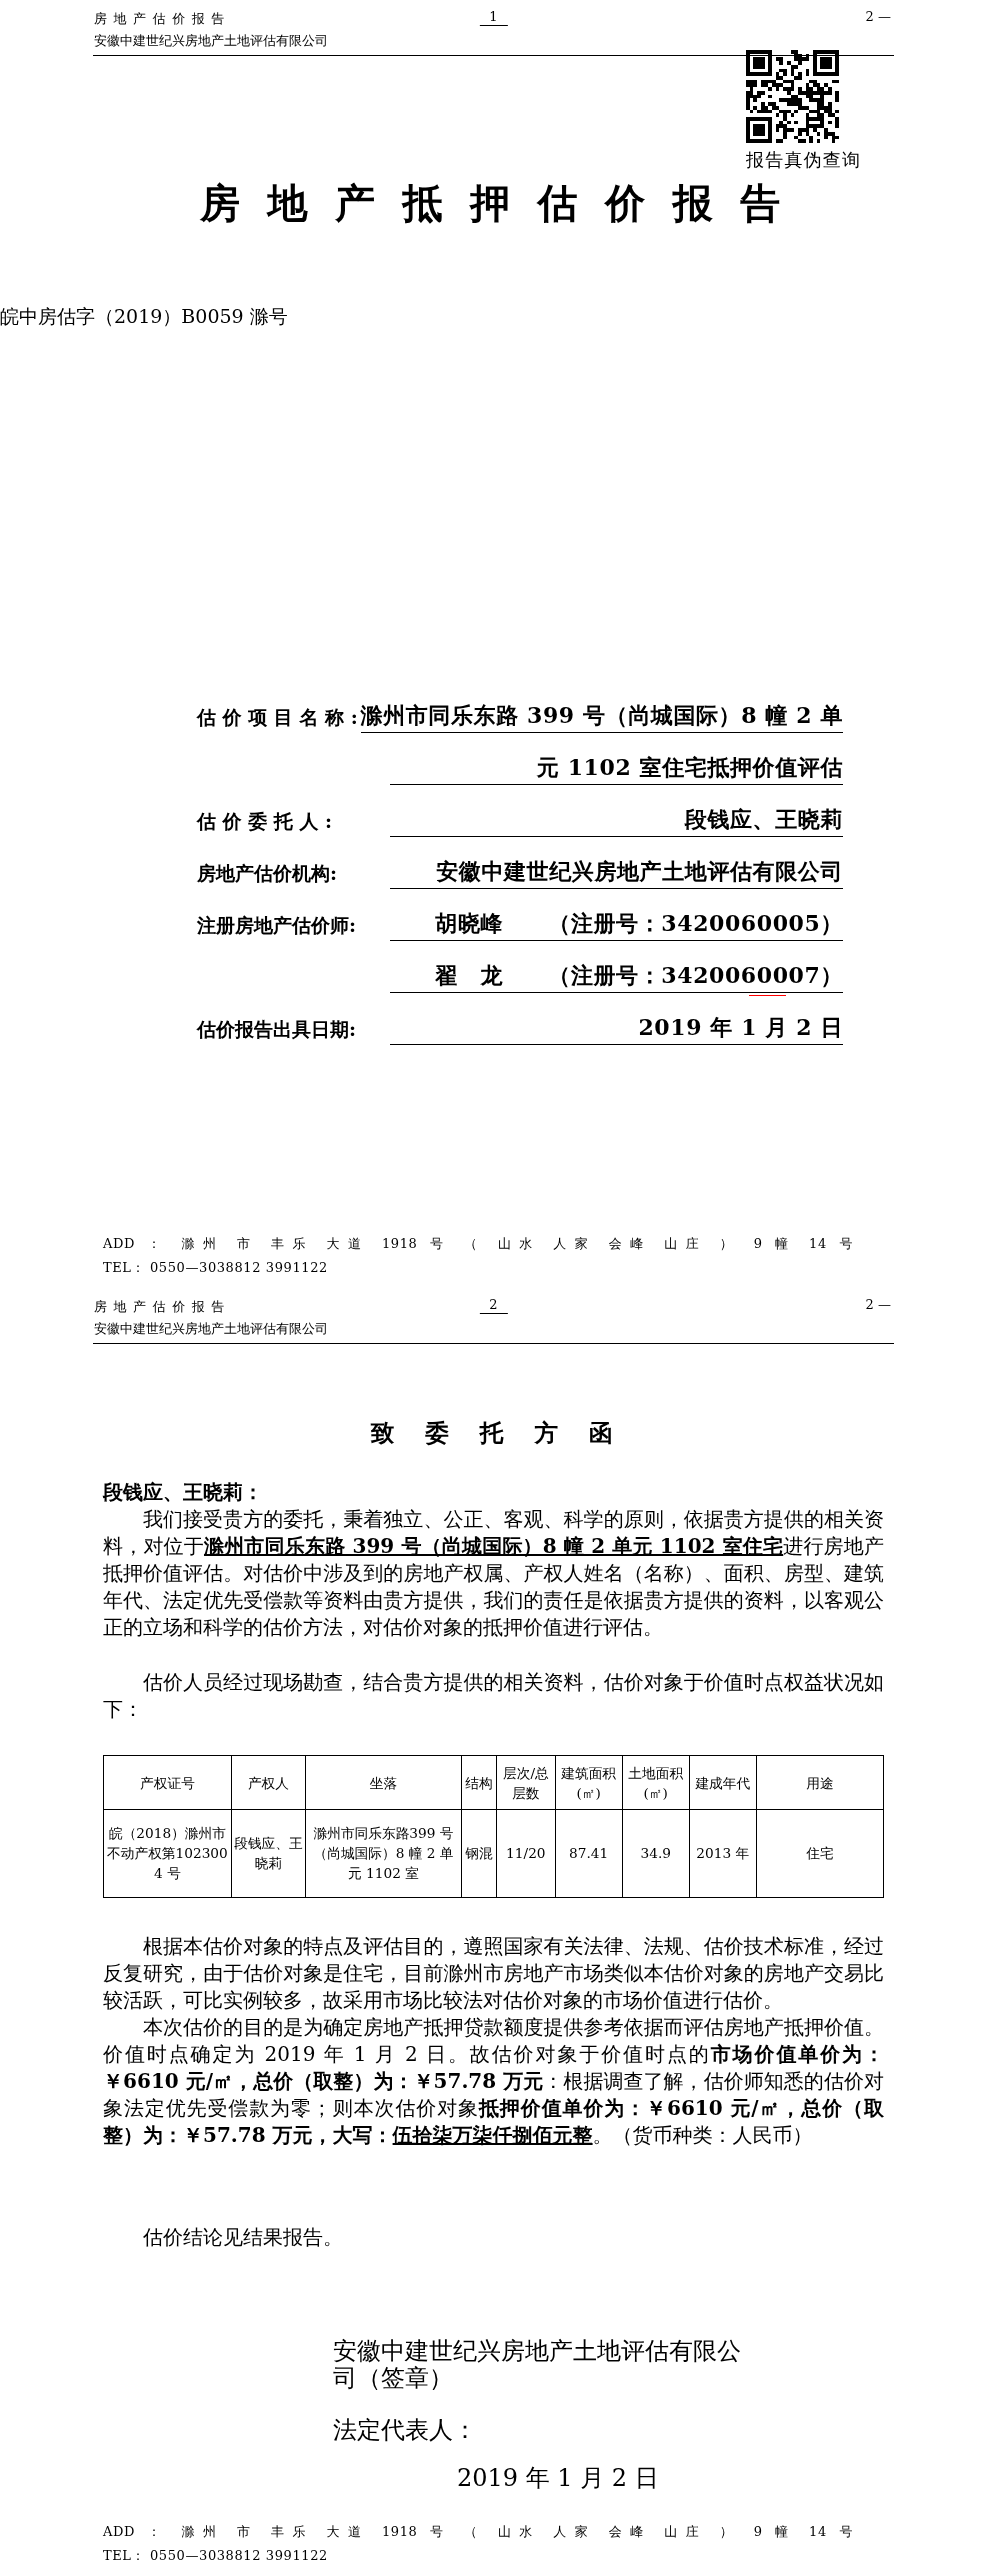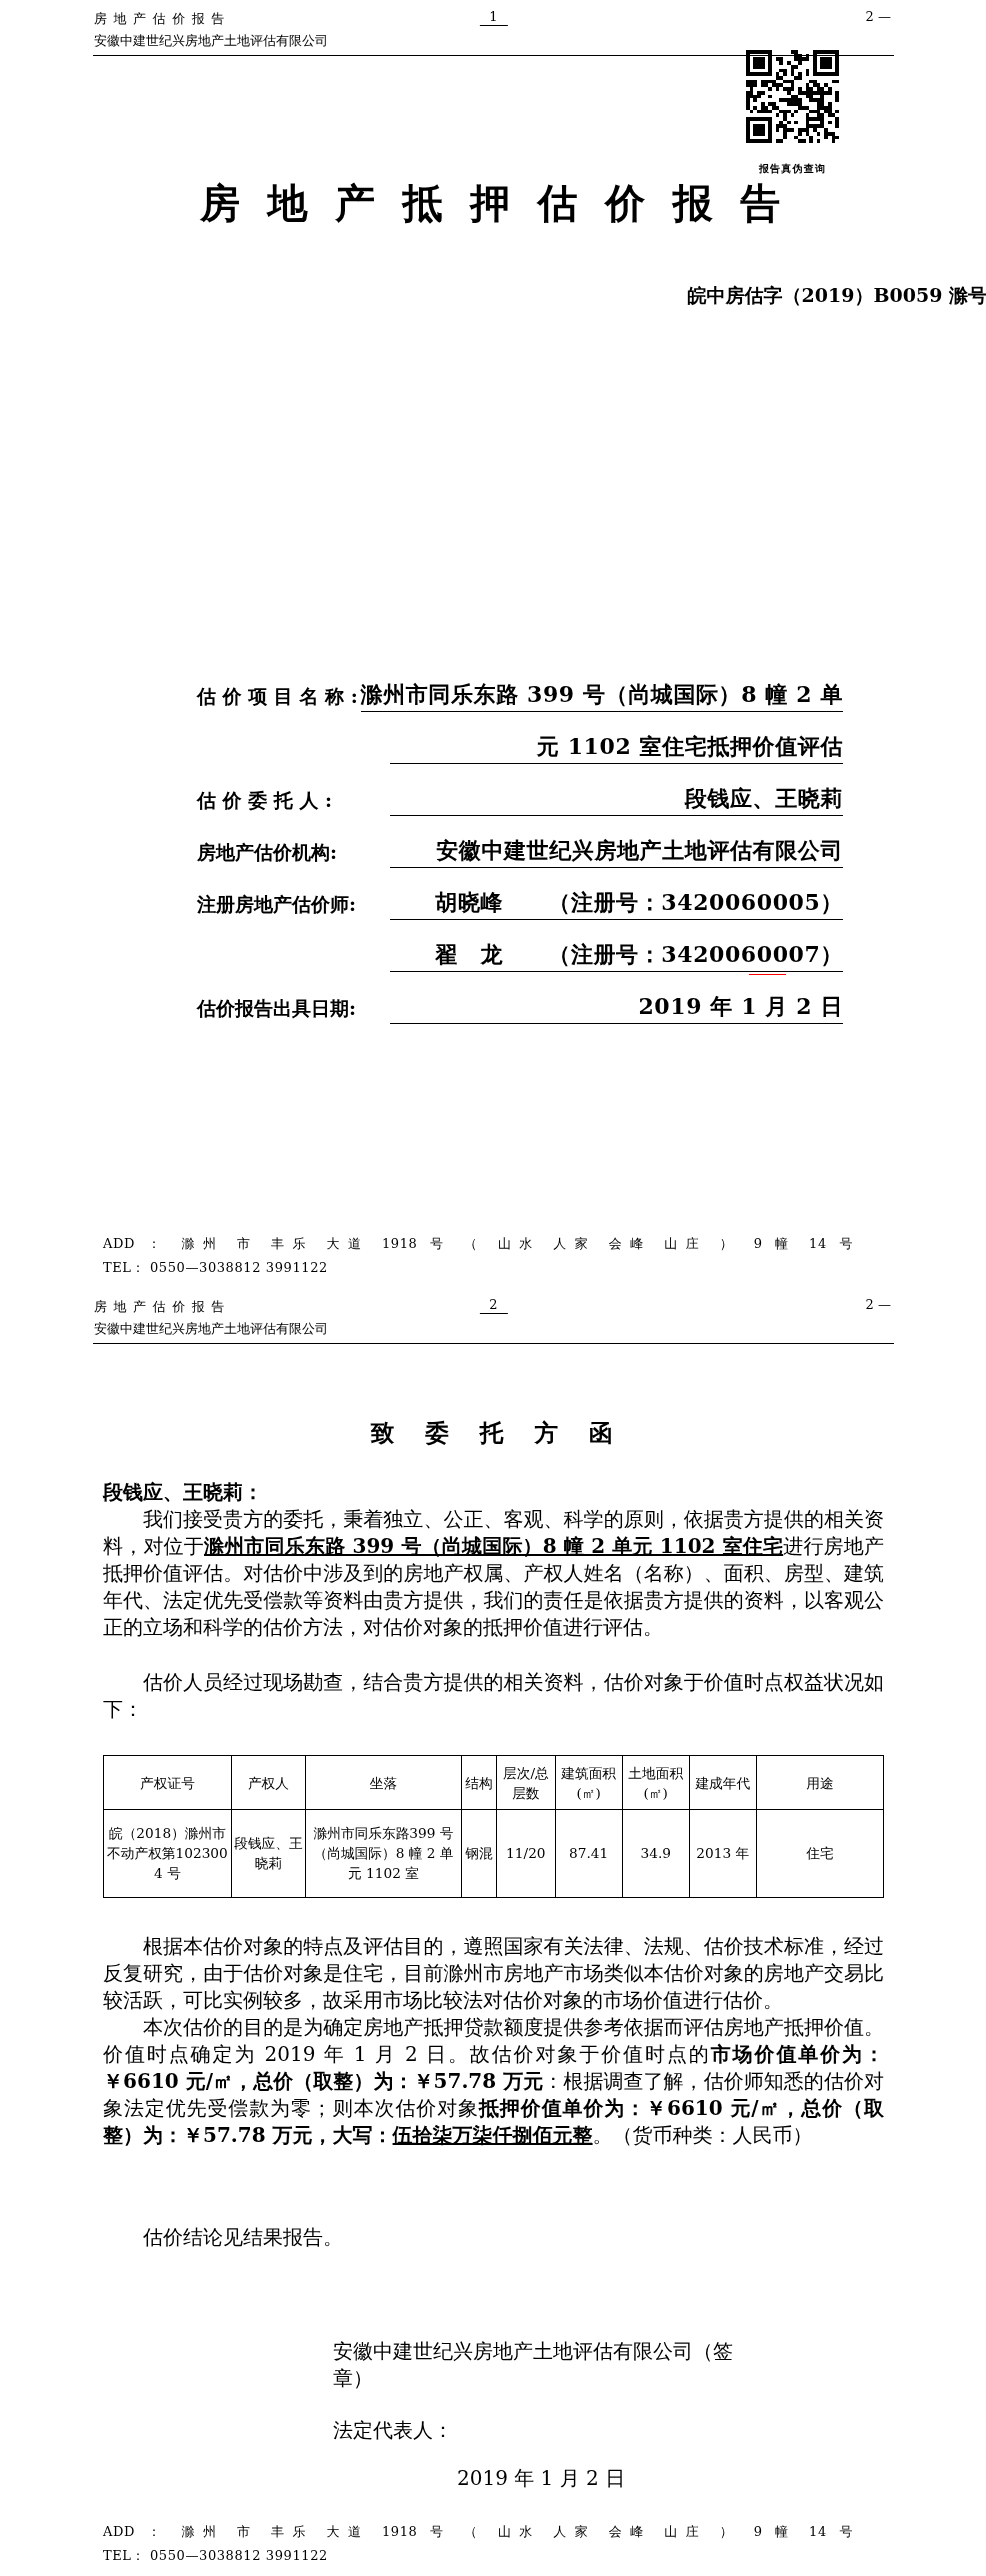--- a/index.html
+++ b/index.html
@@ -14,25 +14,25 @@
   .doc-header { position:relative; padding:10px 96px 0 94px; }
   .hdr-line1 { font-size:13px; letter-spacing:1.2px; }
   .hdr-line2 { font-size:13px; margin-top:4.4px; }
   .hdr-center { position:absolute; top:8.7px; left:50%; transform:translateX(-50%); font-size:13px; }
   .pgnum { display:inline-block; padding:0 10px 1.2px; border-bottom:1.2px solid #000; }
   .hdr-right { position:absolute; top:8.7px; right:96px; font-size:13px; }
   .hdr-rule { margin:5px 93px 0; border-top:1.2px solid #000; height:0; }
 
   
   .qr-block { position:absolute; top:50px; left:746px; width:93px; text-align:center; }
-  .qr-caption { margin-top:17px; font-size:10px; font-weight:bold; letter-spacing:1.2px; white-space:nowrap; }
+  .qr-caption { margin-top:3px; font-size:18px; font-weight:normal; letter-spacing:1.2px; white-space:nowrap; }
 
   
   .main-title { margin-top:120px; text-align:center; font-size:40px; font-weight:bold; letter-spacing:6.8px; white-space:nowrap; }
-  .subtitle { margin-top:52px; text-align:right; font-size:19px; font-weight:bold; }
+  .subtitle { margin-top:73px; text-align:left; font-size:19px; font-weight:normal; }
 
   .form { margin:351px 0 0 197px; width:646px; }
   .f-row { position:relative; display:flex; align-items:flex-end; height:52px; }
   .f-label { width:193px; font-size:19px; font-weight:bold; white-space:nowrap; padding-bottom:2.5px; }
   .f-value { flex:1; border-bottom:1.2px solid #000; text-align:right; font-size:22px; font-weight:bold;
              letter-spacing:0.6px; padding-bottom:1.9px; white-space:nowrap; }
   .red-mark { position:absolute; right:57px; bottom:-3.1px; width:37px; height:1.9px; background:#ff0000; }
 
   
   .doc-footer { position:absolute; left:103px; right:134px; bottom:11.2px; font-size:13px; }
@@ -50,21 +50,21 @@
   .para5 { margin-top:75px; }
 
   
   .ptable { width:100%; margin:32px 0 35px; border-collapse:collapse; table-layout:fixed; }
   .ptable th, .ptable td { border:1.2px solid #000; text-align:center; vertical-align:middle;
     font-size:13.7px; line-height:20px; font-weight:normal; word-break:break-all; }
   .ptable th { padding:6.2px 1.9px; }
   .ptable td { padding:13.7px 1.9px; }
 
   
-  .sign-block { width:448px; margin:87px 131px 0 auto; padding-left:28px; font-size:20px; line-height:27px; }
+  .sign-block { width:448px; margin:87px 131px 0 auto; padding-left:28px; font-size:24px; line-height:27px; }
   .sign-legal { margin-top:25px; }
   .sign-date { margin-top:21px; margin-left:124px; }
 </style>
 </head>
 <body>
 
 <div>
 
   <section class="page">
     <header class="doc-header">

